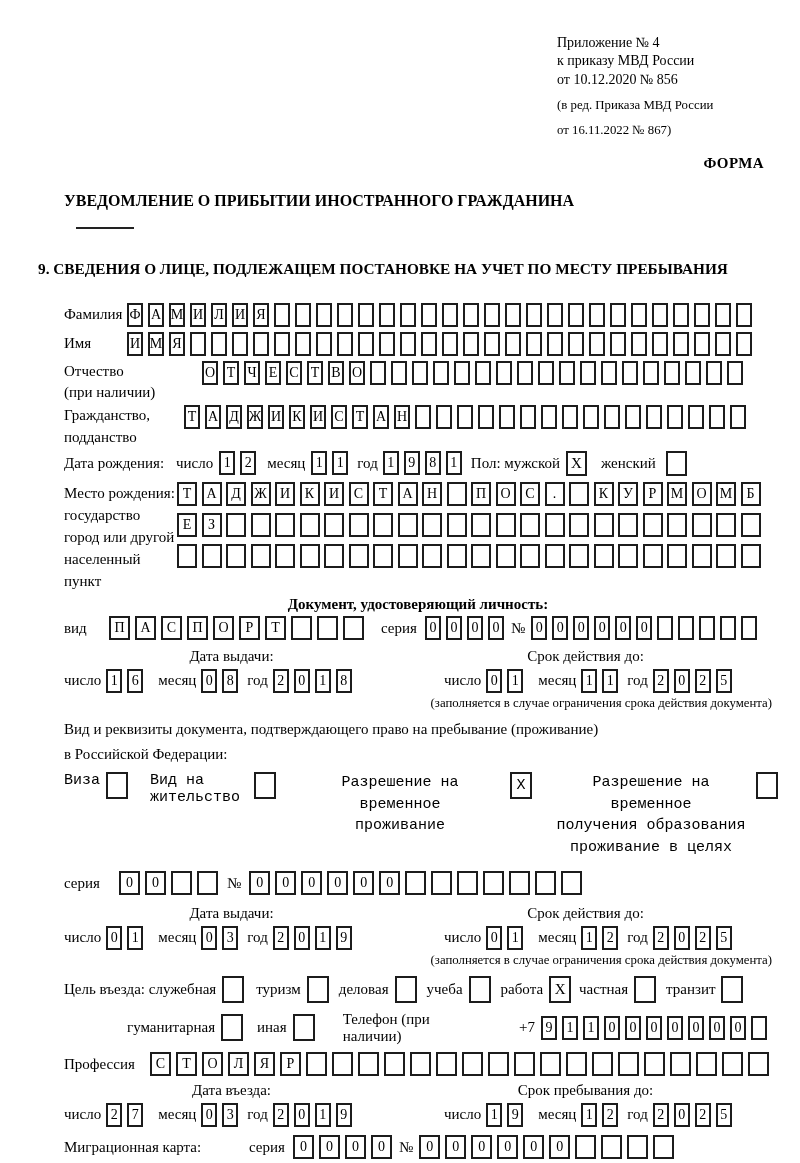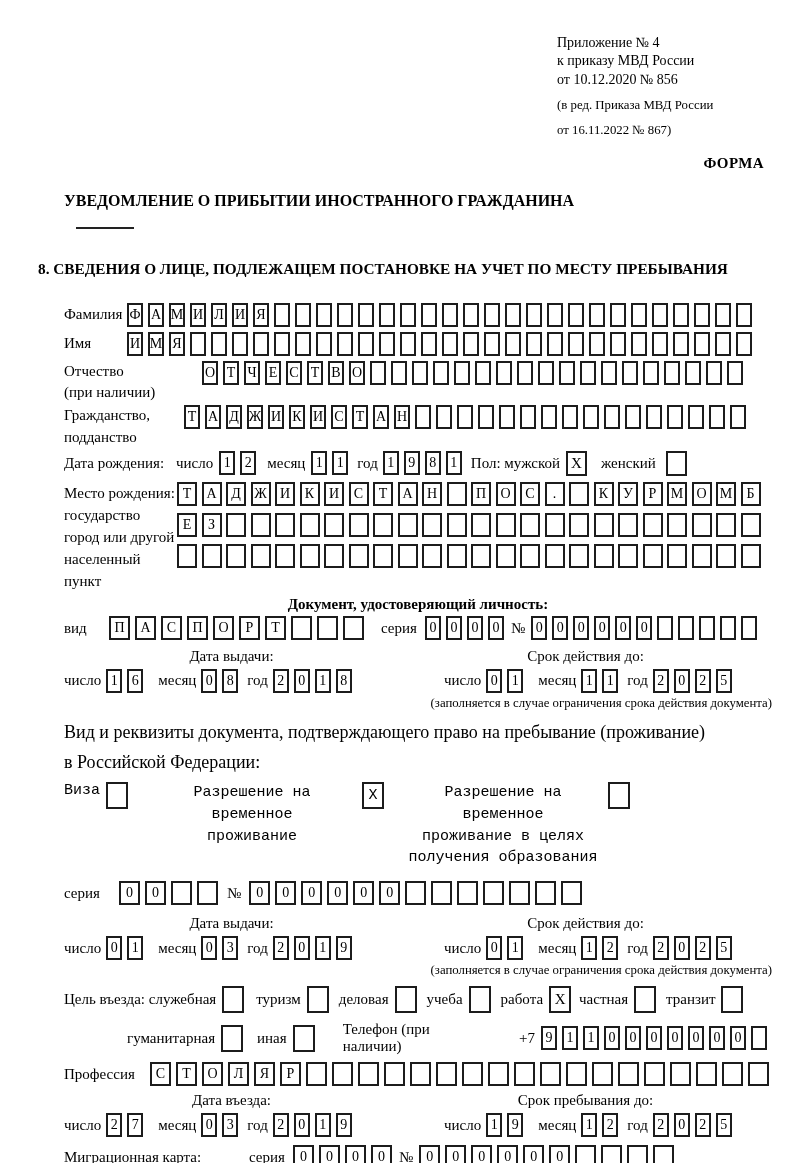--- a/index.html
+++ b/index.html
@@ -33,21 +33,21 @@
   .chk.sm { height: 25px; width: 21px; }
 
   .dblock { display: flex; margin-top: 6px; }
   .dcol-l { flex: 0 0 335px; }
   .dcol-r { flex: 1; }
   .dhead { text-align: center; font-size: 15px; line-height: 1.4; }
   .drow { display: flex; align-items: center; margin-top: 2px; font-size: 15px; }
   .drow .t { margin-right: 5px; }
   .dnote { font-size: 12.8px; margin-top: 3px; text-align: right; }
 
-  .ptext { font-size: 18px; line-height: 1.7; margin-top: 6px; }
+  .ptext { font-size: 15px; line-height: 1.7; margin-top: 6px; }
   .vrow { display: flex; align-items: flex-start; margin-top: 4px; font-size: 15px; }
   .vopt { display: flex; align-items: flex-start; font-family: Liberation Mono, monospace; }
   .vlbl { text-align: center; line-height: 1.45; }
   .crow { display: flex; align-items: center; margin-top: 8px; font-size: 15px; }
   .crow .t { margin-right: 6px; }
 </style>
 </head>
 <body>
 
 <div class="page">
@@ -61,21 +61,21 @@
   </div>
   <div class="forma">ФОРМА</div>
 
   <div class="title">
     <div>УВЕДОМЛЕНИЕ О ПРИБЫТИИ ИНОСТРАННОГО ГРАЖДАНИНА</div>
     <div>
       <span class="tline"></span>
     </div>
   </div>
 
-  <div class="sect">8. СВЕДЕНИЯ О ЛИЦЕ, ПОДЛЕЖАЩЕМ ПОСТАНОВКЕ НА УЧЕТ ПО МЕСТУ ПРЕБЫВАНИЯ</div>
+  <div class="sect">9. СВЕДЕНИЯ О ЛИЦЕ, ПОДЛЕЖАЩЕМ ПОСТАНОВКЕ НА УЧЕТ ПО МЕСТУ ПРЕБЫВАНИЯ</div>
 
   <div class="frow" style="margin-top:25px">
     <div class="lbl" style="width:63px">Фамилия</div>
     <div class="cells">
         <span class="cell">Ф</span>
         <span class="cell">А</span>
         <span class="cell">М</span>
         <span class="cell">И</span>
         <span class="cell">Л</span>
         <span class="cell">И</span>
@@ -417,32 +417,36 @@
   <div class="ptext">
     <div>Вид и реквизиты документа, подтверждающего право на пребывание (проживание)</div>
     <div>в Российской Федерации:</div>
   </div>
 
   <div class="vrow">
     <div class="vopt">
       <span style="margin-right:6px">Виза</span>
       <span class="chk"></span>
     </div>
+    <div class="vopt" style="margin-left:22px">
+      <span style="margin-right:14px">Вид на жительство</span>
+      <span class="chk"></span>
+    </div>
     <div class="vopt" style="margin-left:26px">
       <div class="vlbl" style="width:196px">
         <div>Разрешение на временное</div>
         <div>проживание</div>
       </div>
       <span class="chk" style="margin-left:12px">X</span>
     </div>
     <div class="vopt" style="margin-left:24px">
       <div class="vlbl" style="width:190px">
         <div>Разрешение на временное</div>
+        <div>получения образования</div>
         <div>проживание в целях</div>
-        <div>получения образования</div>
       </div>
       <span class="chk" style="margin-left:10px"></span>
     </div>
   </div>
 
   <div class="frow" style="margin-top:12px; align-items:center">
     <div class="lbl" style="width:55px">серия</div>
     <div class="cells wide">
         <span class="cell">0</span>
         <span class="cell">0</span>

